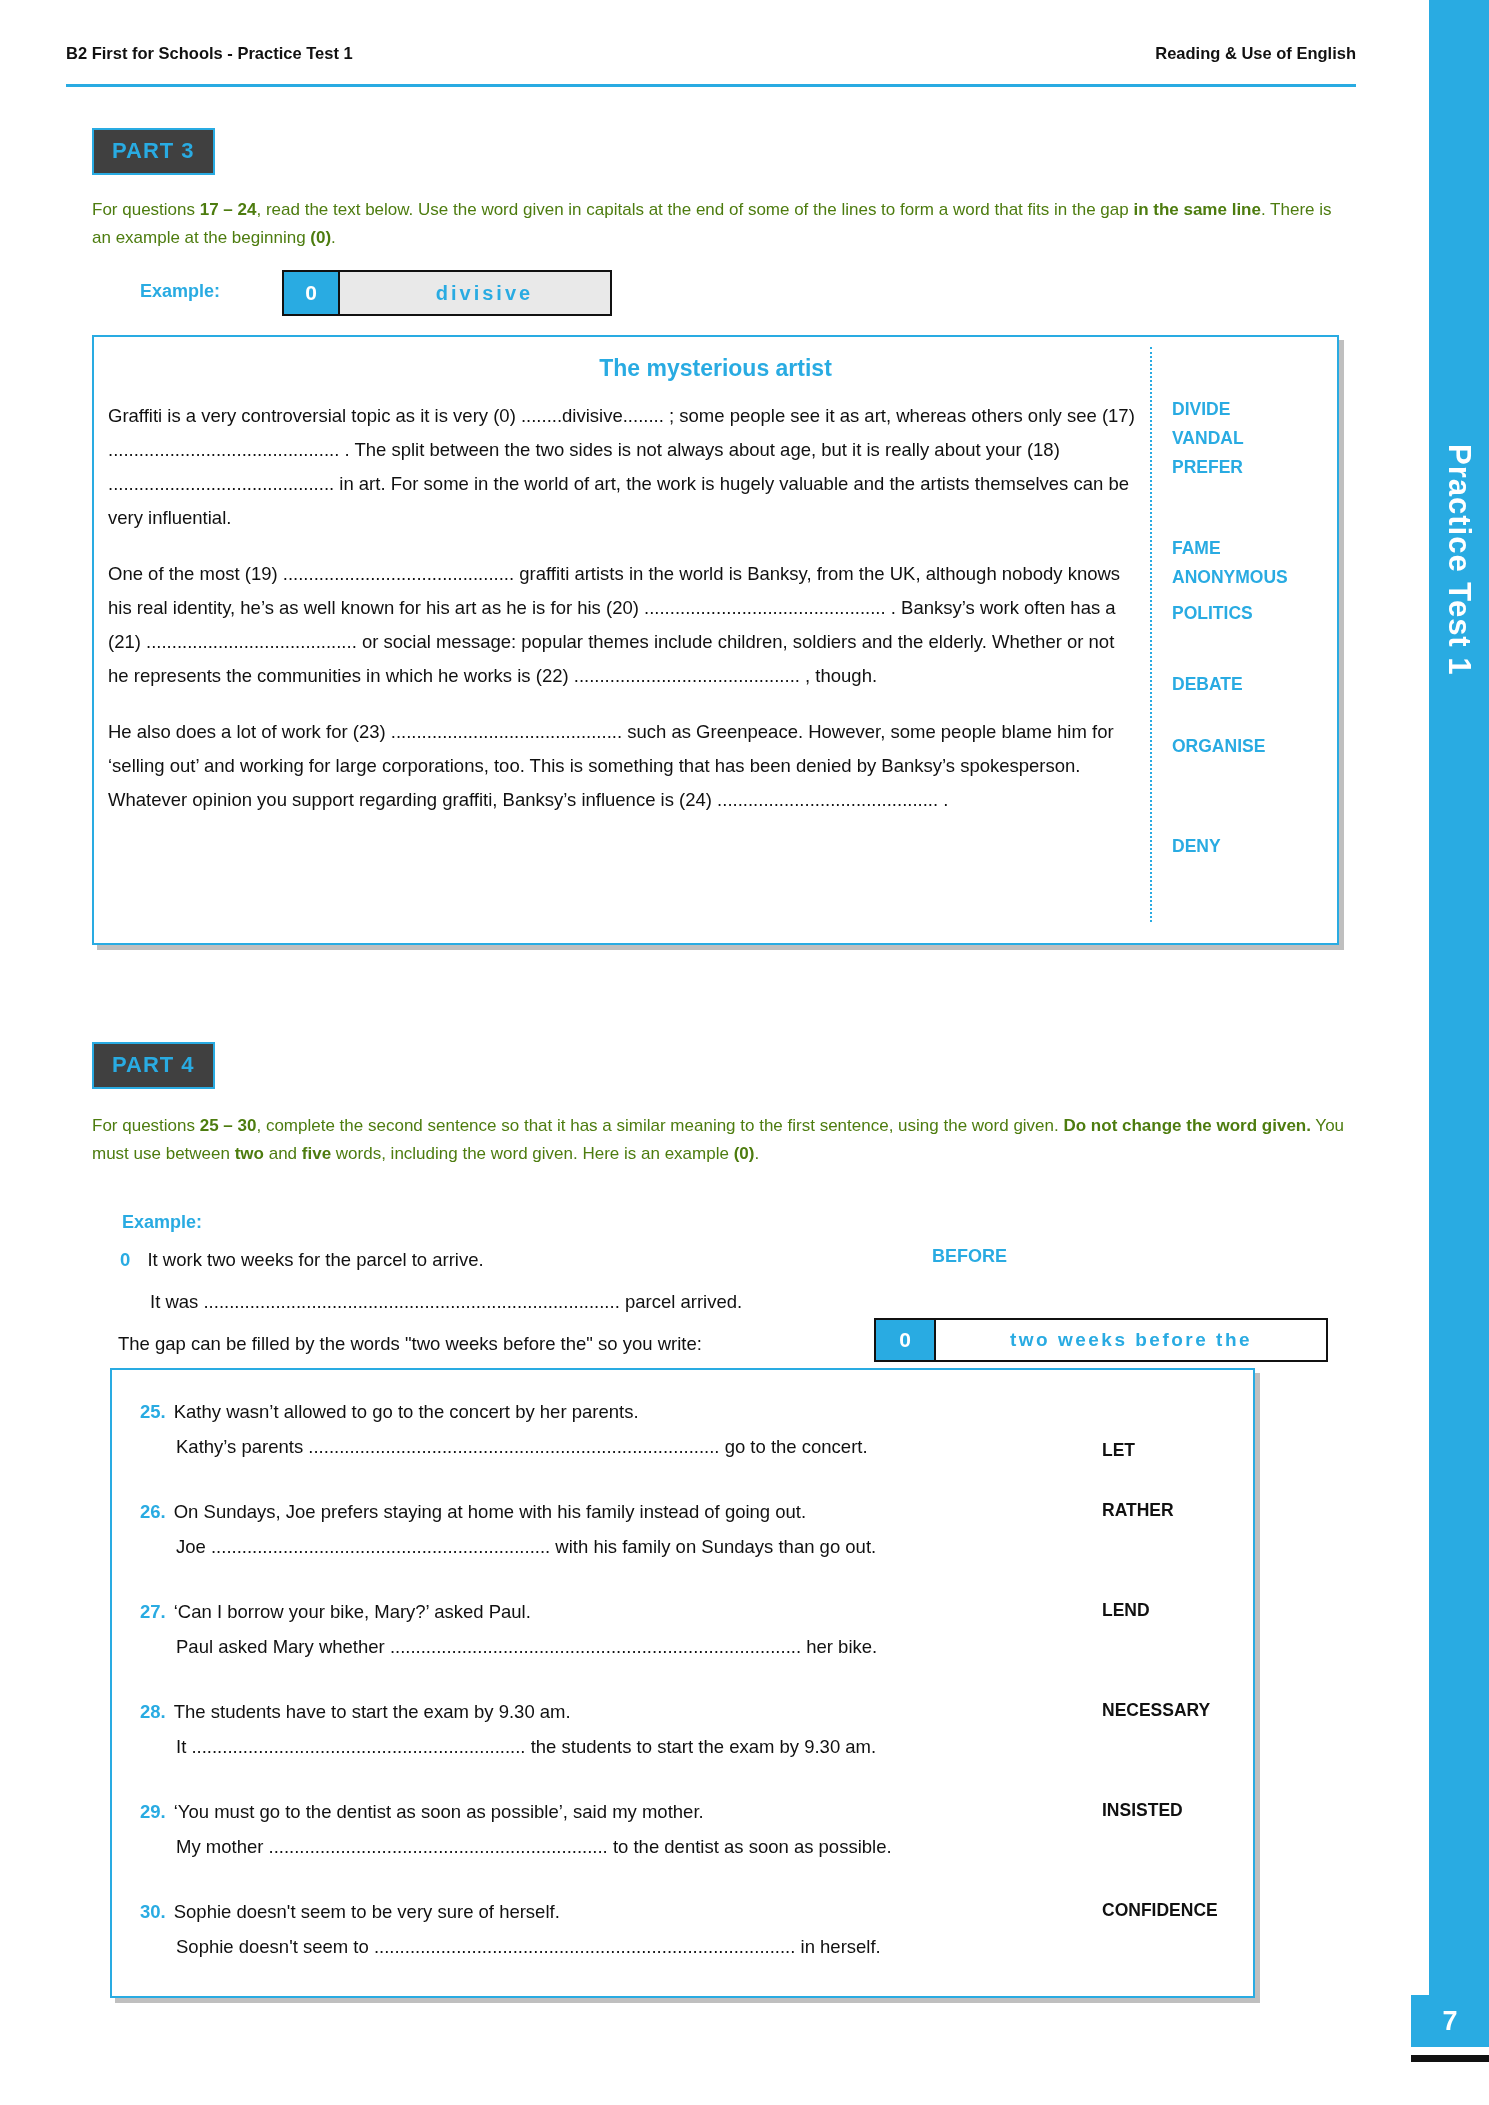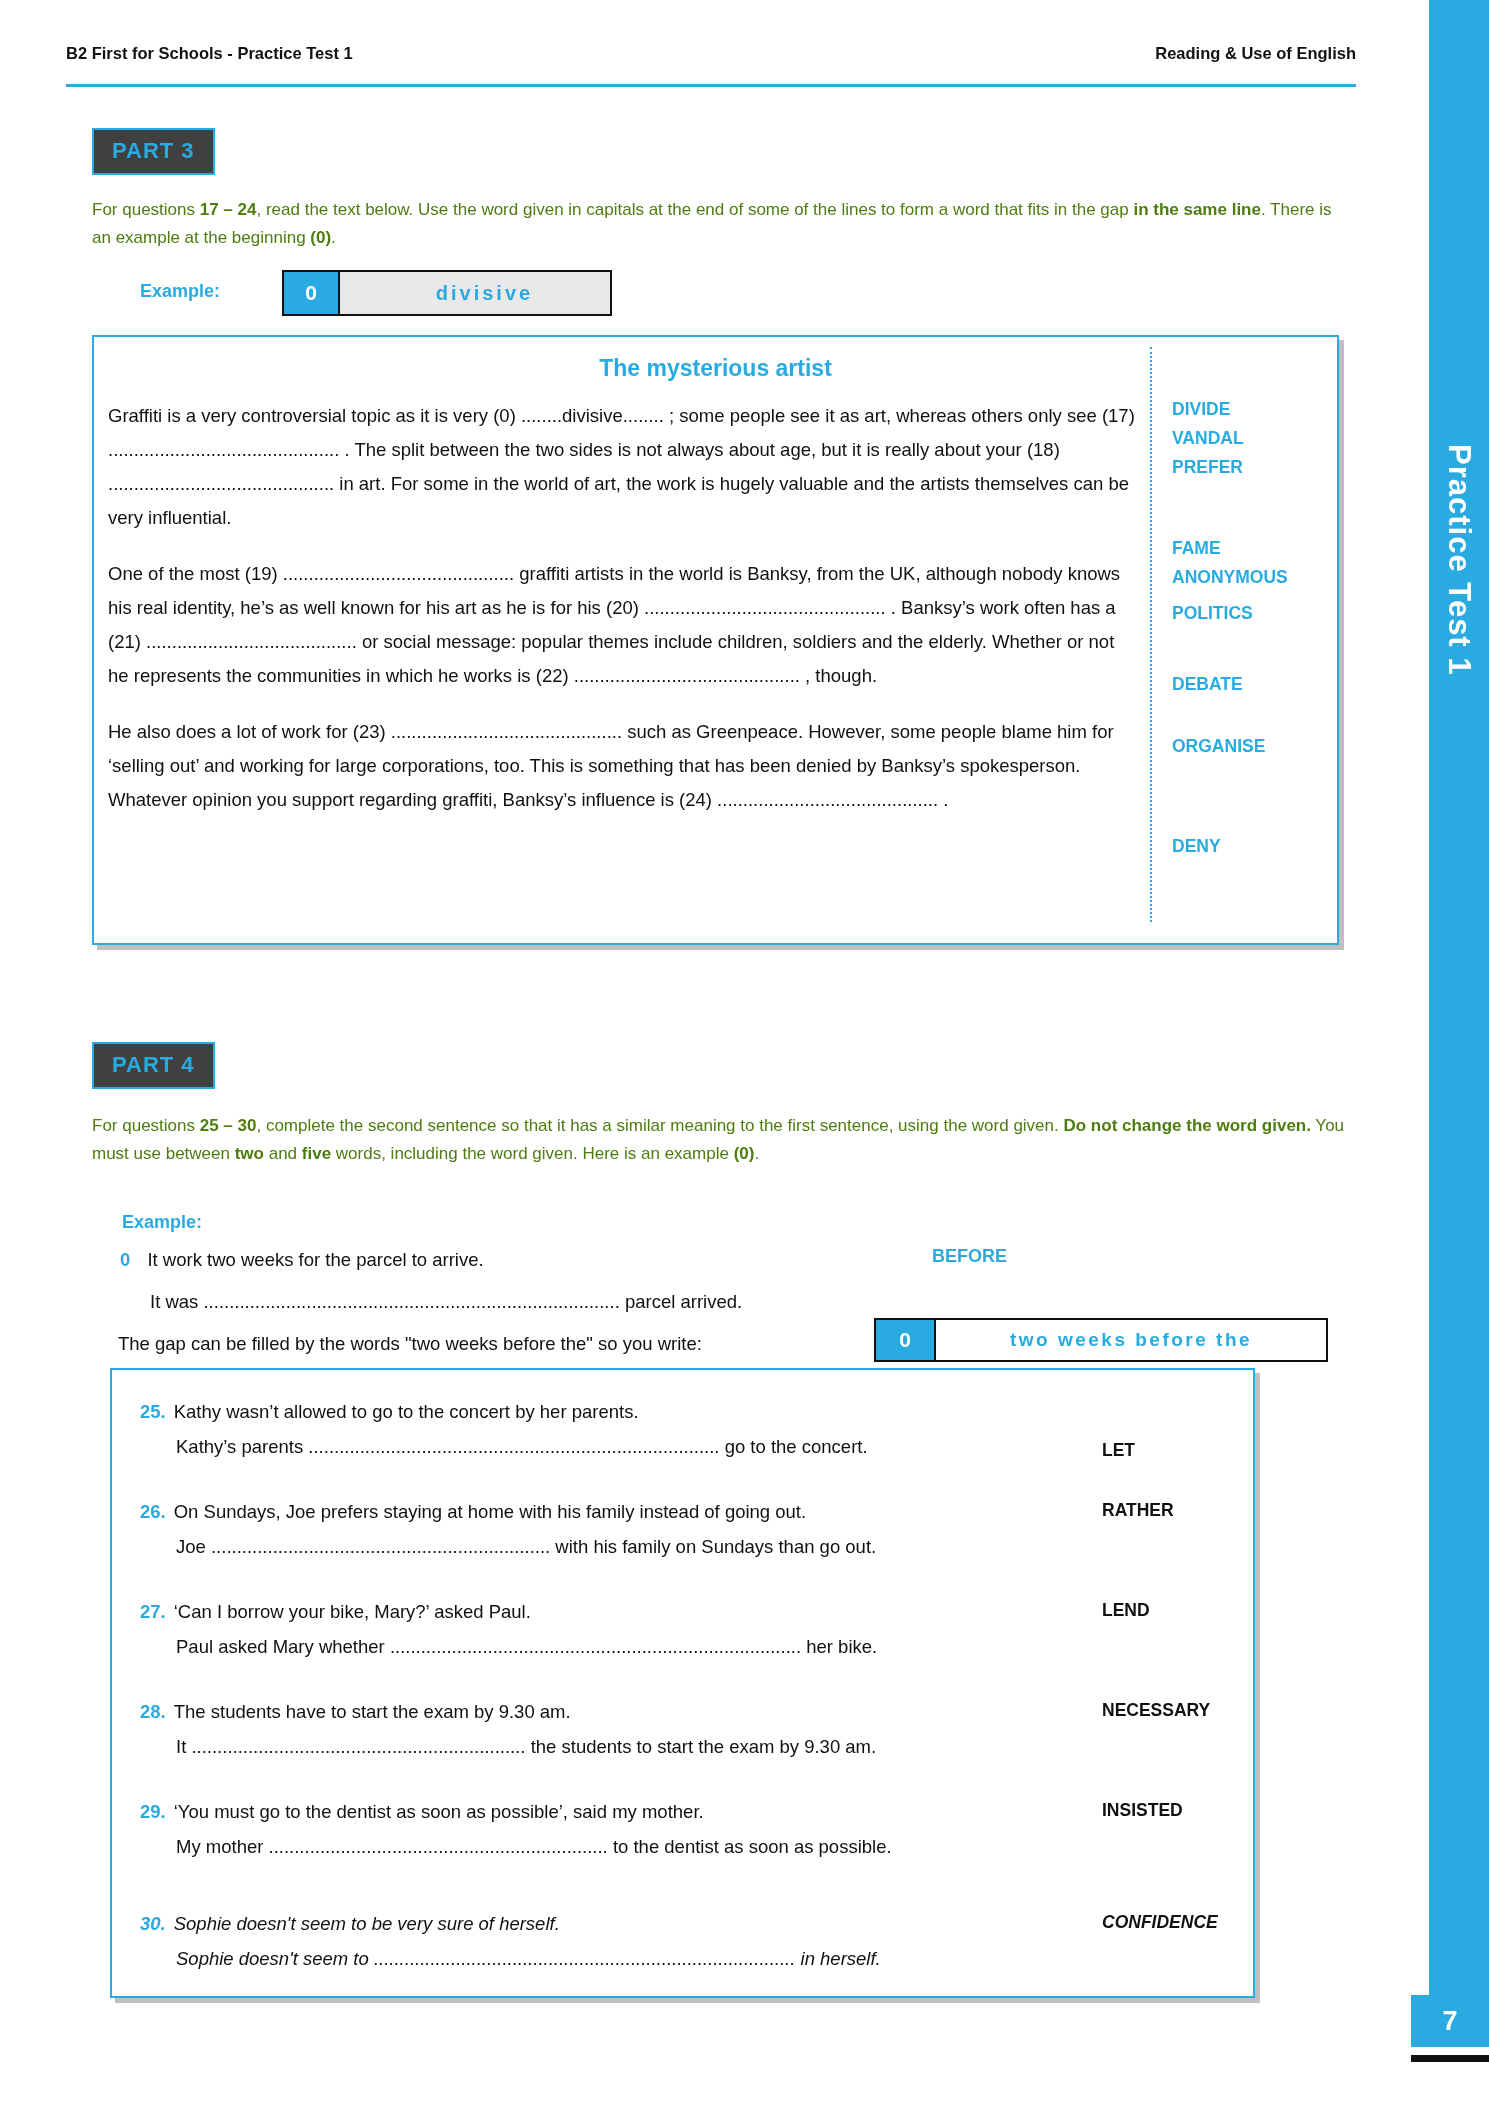--- a/index.html
+++ b/index.html
@@ -343,21 +343,21 @@
     </div>
 
     <div class="q-item" style="top:428px;">
       <div class="q-first">
         <span class="q-n">29.</span><span>‘You must go to the dentist as soon as possible’, said my mother.</span>
       </div>
       <div class="q-second">My mother .................................................................. to the dentist as soon as possible.</div>
       <div class="q-key" style="top:2px;">INSISTED</div>
     </div>
 
-    <div class="q-item" style="top:540px;font-style:italic;">
+    <div class="q-item" style="top:528px;">
       <div class="q-first">
         <span class="q-n">30.</span><span>Sophie doesn't seem to be very sure of herself.</span>
       </div>
       <div class="q-second">Sophie doesn't seem to .................................................................................. in herself.</div>
       <div class="q-key" style="top:2px;">CONFIDENCE</div>
     </div>
 
   </div>
 
 </div>

